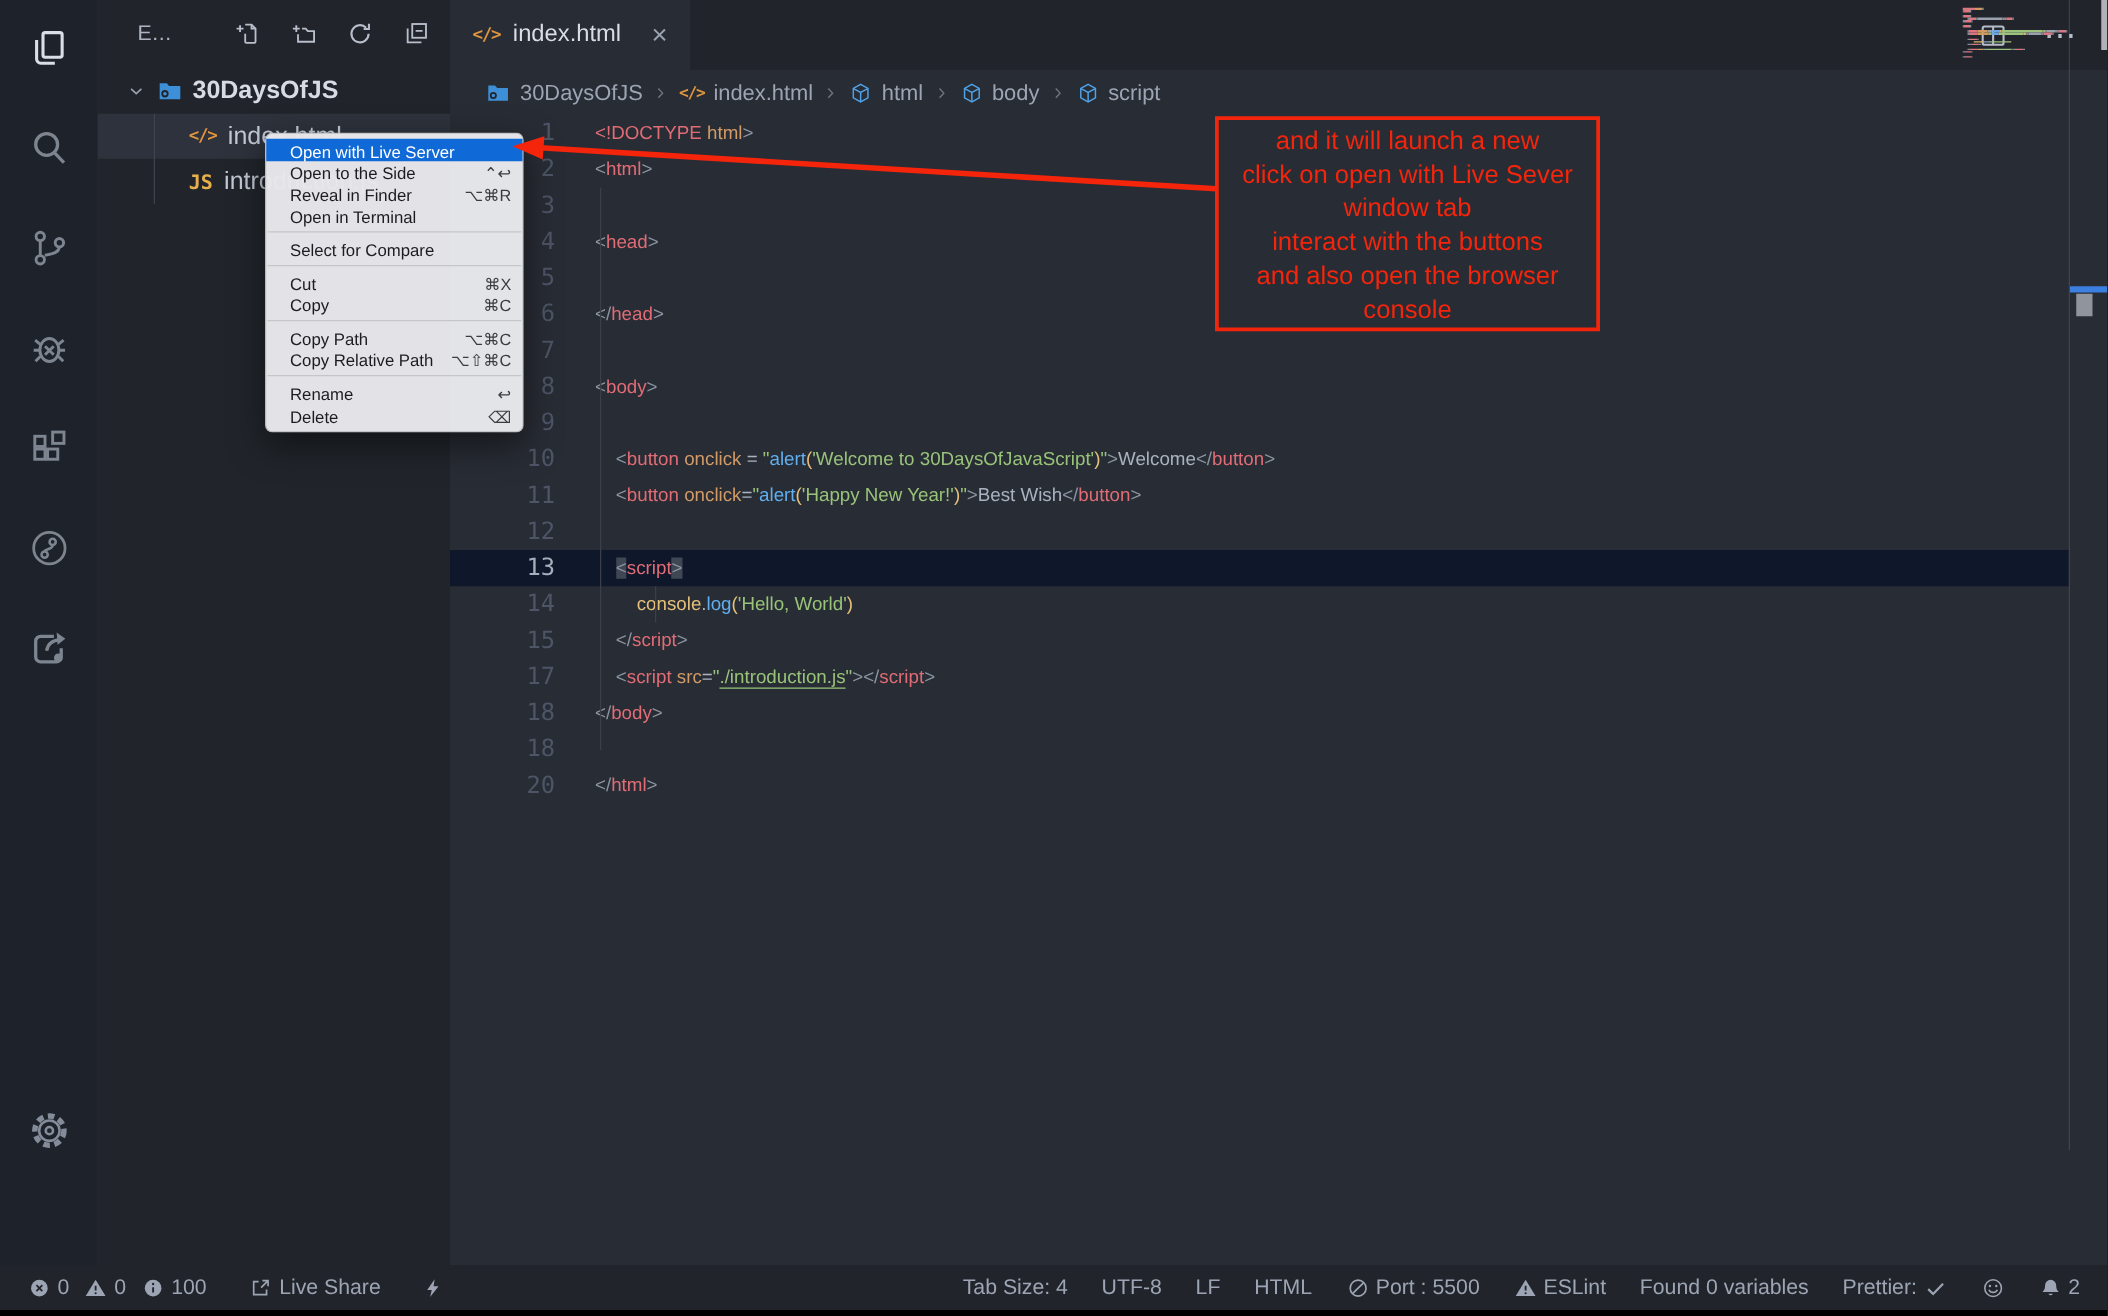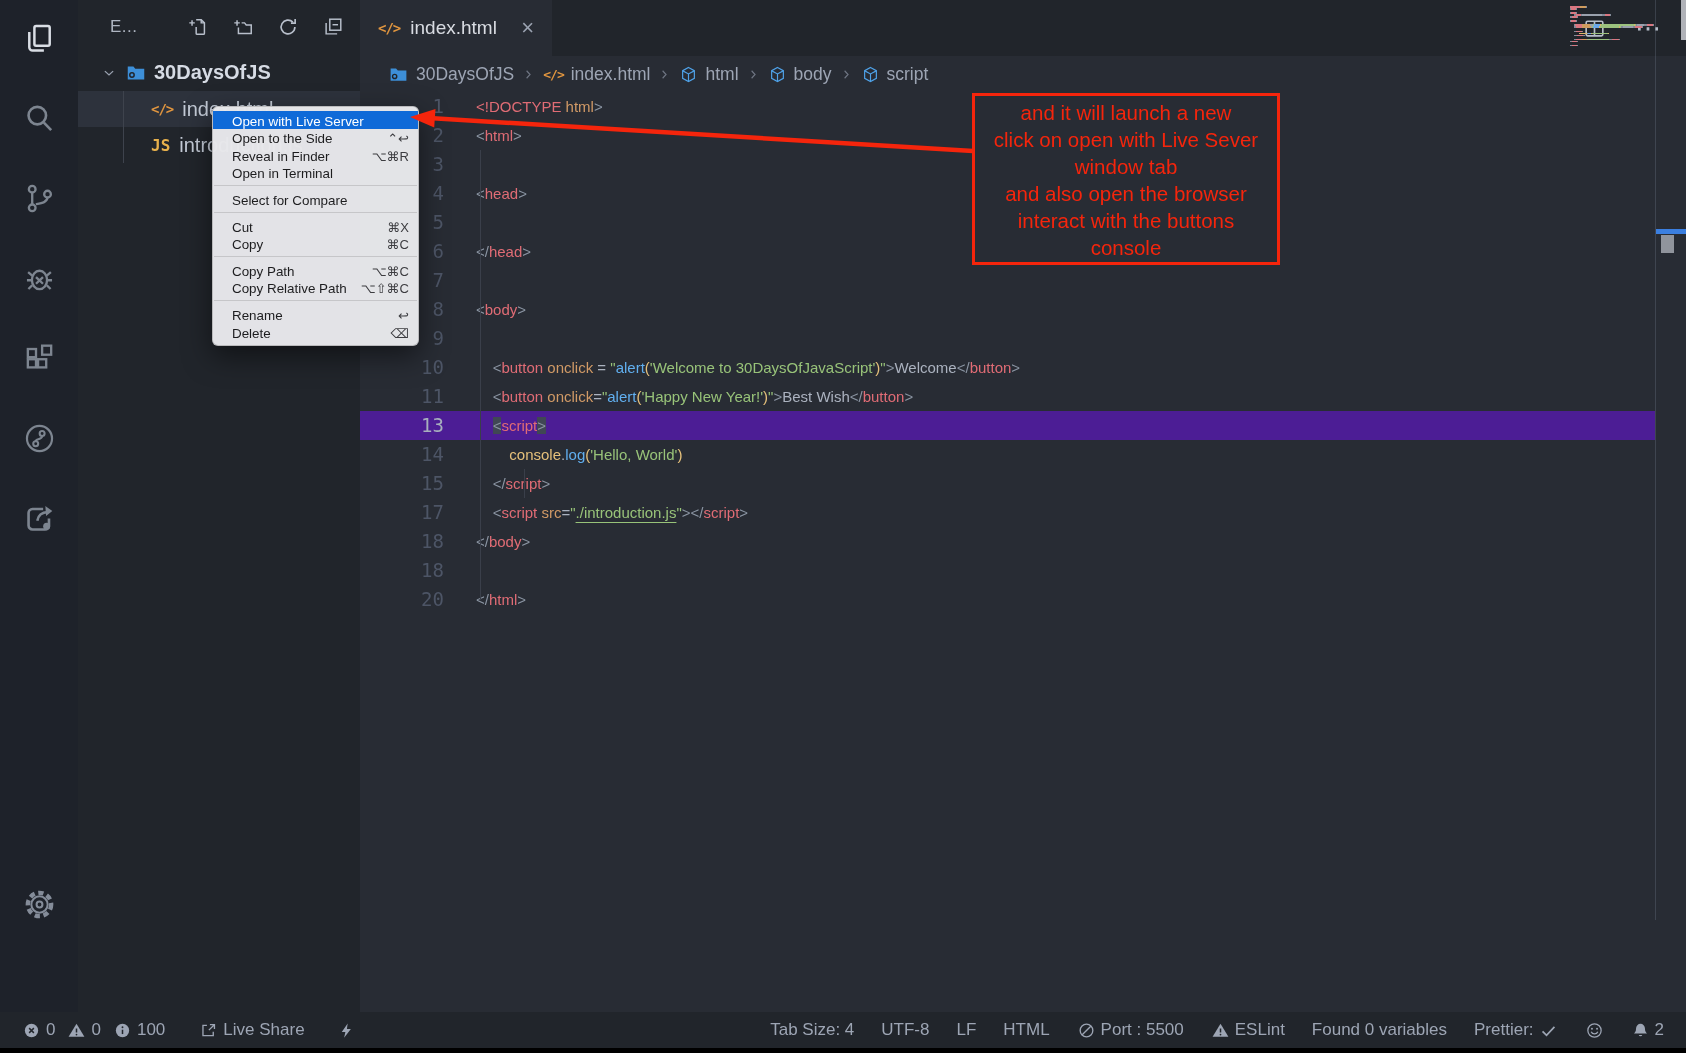--- a/index.html
+++ b/index.html
@@ -51,21 +51,21 @@
                gap:7px;padding-left:28px;color:#9da5b4;font-size:17.5px;}
   .bc-item{display:flex;align-items:center;gap:7px;cursor:pointer;}
   .bc-sep{width:15px;height:15px;color:#6f7683;}
   .bc-folder{width:21px;height:21px;}
   .bc-cube{width:19px;height:19px;color:var(--cube);}
   .bc-code{font-family:"DejaVu Sans Mono",monospace;font-weight:bold;font-size:13px;color:var(--fo);letter-spacing:-1px;}
 
   
   .code{position:absolute;left:0;top:92px;width:1326px;}
   .code-row{height:29px;display:flex;white-space:pre;}
-  .code-row.cur{background:#4c1d95;width:1295px;}
+  .code-row.cur{background:#0f172a;width:1295px;}
   .ln{display:inline-block;width:84px;text-align:right;color:#4d5566;
       font-family:"DejaVu Sans Mono",monospace;font-size:19px;line-height:29px;}
   .code-row.cur .ln{color:#a7afbd;}
   .lc{margin-left:32px;font-family:Liberation Sans, sans-serif;font-size:15px;line-height:29px;}
   .tk-p{color:#8b95a3}.tk-t{color:#e06c75}.tk-a{color:#d19a66}.tk-s{color:#98c379}
   .tk-f{color:#61afef}.tk-y{color:#e5c07b}.tk-w{color:#abb2bf}
   .tk-u{color:#98c379;text-decoration:underline;text-underline-offset:4px;}
   .tk-hl{color:#8b95a3;background:#404754;}
   .guide{position:absolute;width:0;border-left:1px solid #3a3f4a;}
 
@@ -388,20 +388,21 @@
           <div class="code-row"><span class="ln">2</span><span class="lc"><span class="tk tk-p">&lt;</span><span class="tk tk-t">html</span><span class="tk tk-p">&gt;</span></span></div>
           <div class="code-row"><span class="ln">3</span><span class="lc"></span></div>
           <div class="code-row"><span class="ln">4</span><span class="lc"><span class="tk tk-p">&lt;</span><span class="tk tk-t">head</span><span class="tk tk-p">&gt;</span></span></div>
           <div class="code-row"><span class="ln">5</span></div>
           <div class="code-row"><span class="ln">6</span><span class="lc"><span class="tk tk-p">&lt;/</span><span class="tk tk-t">head</span><span class="tk tk-p">&gt;</span></span></div>
           <div class="code-row"><span class="ln">7</span><span class="lc"></span></div>
           <div class="code-row"><span class="ln">8</span><span class="lc"><span class="tk tk-p">&lt;</span><span class="tk tk-t">body</span><span class="tk tk-p">&gt;</span></span></div>
           <div class="code-row"><span class="ln">9</span><span class="lc"></span></div>
           <div class="code-row"><span class="ln">10</span><span class="lc"><span class="tk tk-w">    </span><span class="tk tk-p">&lt;</span><span class="tk tk-t">button</span><span class="tk tk-a"> onclick</span><span class="tk tk-w"> = </span><span class="tk tk-s">"</span><span class="tk tk-f">alert</span><span class="tk tk-y">(</span><span class="tk tk-s">'Welcome to 30DaysOfJavaScript'</span><span class="tk tk-y">)</span><span class="tk tk-s">"</span><span class="tk tk-p">&gt;</span><span class="tk tk-w">Welcome</span><span class="tk tk-p">&lt;/</span><span class="tk tk-t">button</span><span class="tk tk-p">&gt;</span></span></div>
           <div class="code-row"><span class="ln">11</span><span class="lc"><span class="tk tk-w">    </span><span class="tk tk-p">&lt;</span><span class="tk tk-t">button</span><span class="tk tk-a"> onclick</span><span class="tk tk-w">=</span><span class="tk tk-s">"</span><span class="tk tk-f">alert</span><span class="tk tk-y">(</span><span class="tk tk-s">'Happy New Year!'</span><span class="tk tk-y">)</span><span class="tk tk-s">"</span><span class="tk tk-p">&gt;</span><span class="tk tk-w">Best Wish</span><span class="tk tk-p">&lt;/</span><span class="tk tk-t">button</span><span class="tk tk-p">&gt;</span></span></div>
+          <div class="code-row"><span class="ln">12</span><span class="lc"></span></div>
           <div class="code-row cur"><span class="ln">13</span><span class="lc"><span class="tk tk-w">    </span><span class="tk tk-hl">&lt;</span><span class="tk tk-t">script</span><span class="tk tk-hl">&gt;</span></span></div>
           <div class="code-row"><span class="ln">14</span><span class="lc"><span class="tk tk-w">        </span><span class="tk tk-y">console</span><span class="tk tk-w">.</span><span class="tk tk-f">log</span><span class="tk tk-y">(</span><span class="tk tk-s">'Hello, World'</span><span class="tk tk-y">)</span></span></div>
           <div class="code-row"><span class="ln">15</span><span class="lc"><span class="tk tk-w">    </span><span class="tk tk-p">&lt;/</span><span class="tk tk-t">script</span><span class="tk tk-p">&gt;</span></span></div>
           <div class="code-row"><span class="ln">17</span><span class="lc"><span class="tk tk-w">    </span><span class="tk tk-p">&lt;</span><span class="tk tk-t">script</span><span class="tk tk-a"> src</span><span class="tk tk-w">=</span><span class="tk tk-s">"</span><span class="tk tk-u">./introduction.js</span><span class="tk tk-s">"</span><span class="tk tk-p">&gt;</span><span class="tk tk-p">&lt;/</span><span class="tk tk-t">script</span><span class="tk tk-p">&gt;</span></span></div>
           <div class="code-row"><span class="ln">18</span><span class="lc"><span class="tk tk-p">&lt;/</span><span class="tk tk-t">body</span><span class="tk tk-p">&gt;</span></span></div>
           <div class="code-row"><span class="ln">18</span><span class="lc"></span></div>
           <div class="code-row"><span class="ln">20</span><span class="lc"><span class="tk tk-p">&lt;/</span><span class="tk tk-t">html</span><span class="tk tk-p">&gt;</span></span></div>
         </div>
     </div>
 
@@ -582,22 +583,22 @@
       <div class="menu-item">
         <span class="lb">Delete</span>
         <span class="sc">⌫</span>
       </div>
     </div>
 
   <div class="annotation" id="annotation">
       <div class="an-line">and it will launch a new</div>
       <div class="an-line">click on open with Live Sever</div>
       <div class="an-line">window tab</div>
+      <div class="an-line">interact with the buttons</div>
       <div class="an-line">and also open the browser</div>
-      <div class="an-line">interact with the buttons</div>
       <div class="an-line">console</div>
     </div>
   <svg class="overlay" width="1686" height="1053" viewBox="0 0 1686 1053">
     <line x1="429" y1="118" x2="973" y2="151" style="stroke:var(--red);stroke-width:4.5"></line>
     <polygon points="410,117 435.5,109 434.2,127.5" style="fill:var(--red)"></polygon>
   </svg>
 
   <div class="statusbar">
     <div class="sb-group left" id="status-left">
         <span class="sb-item">

